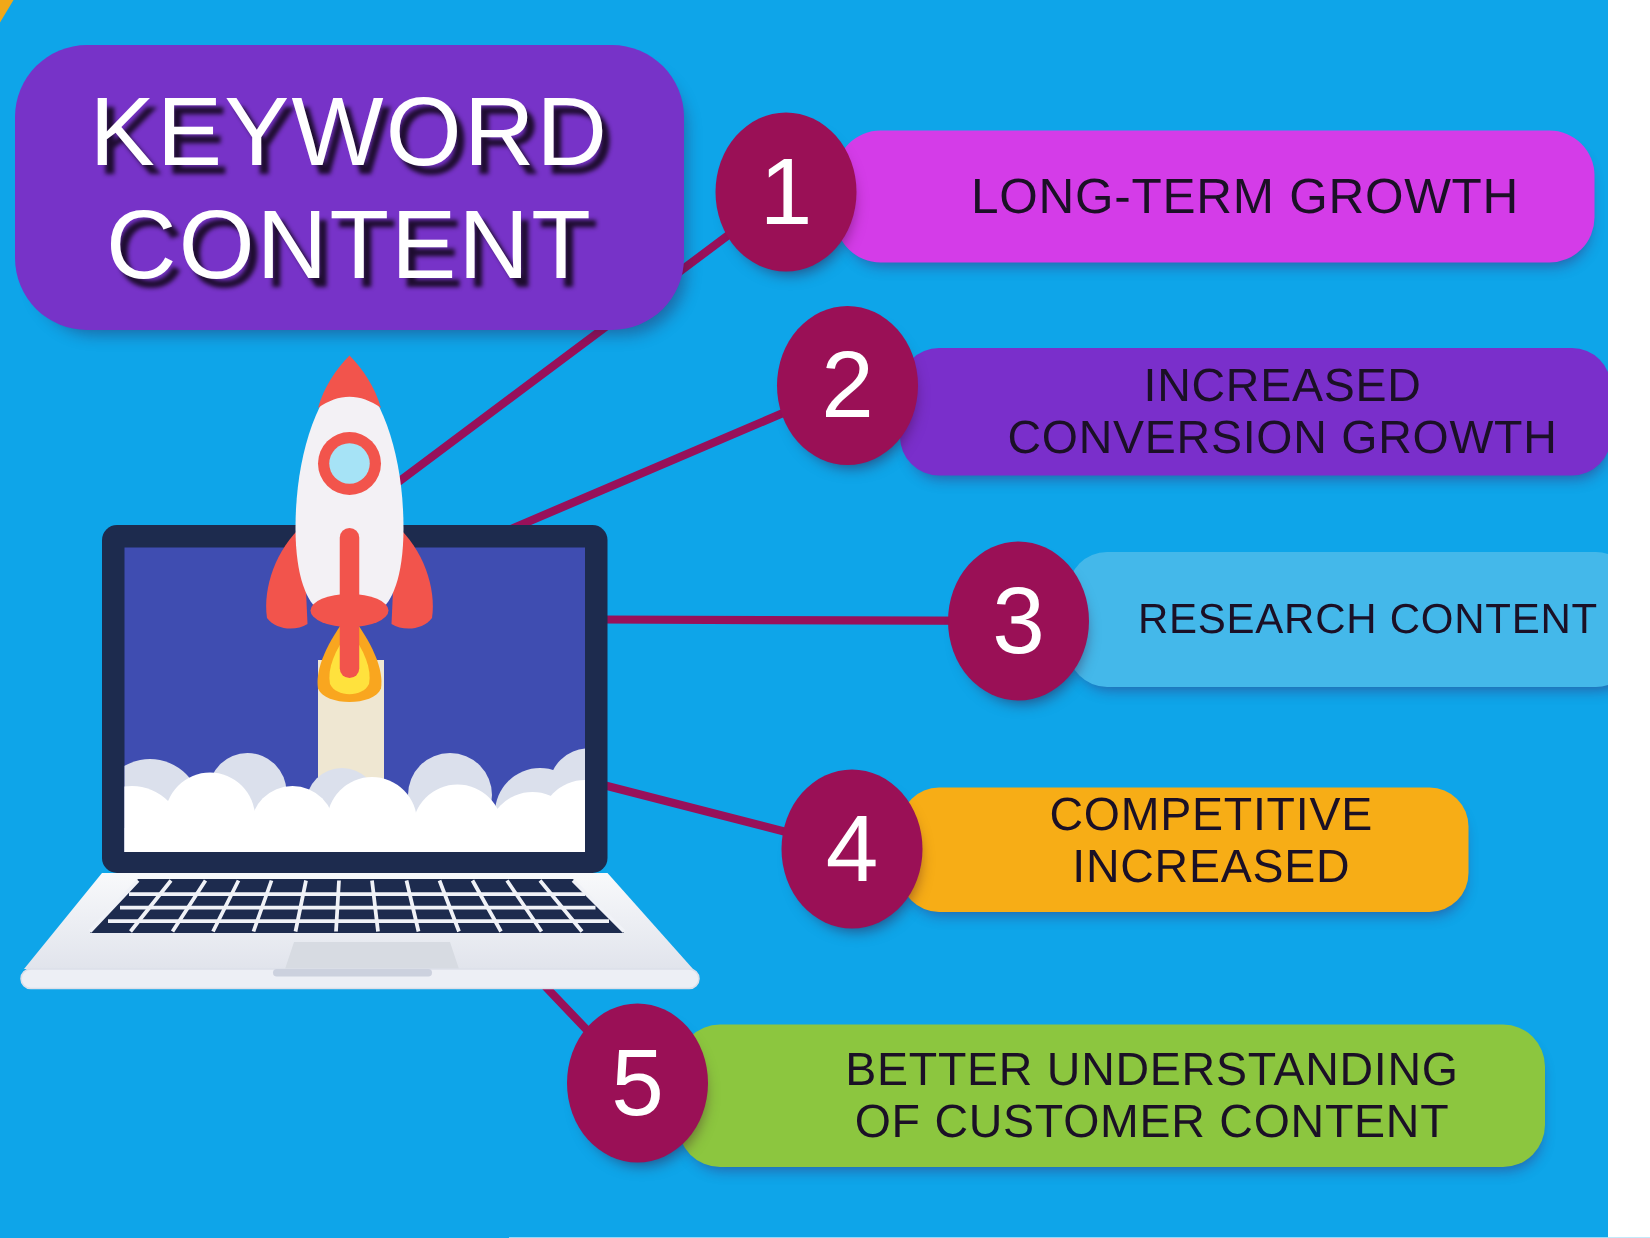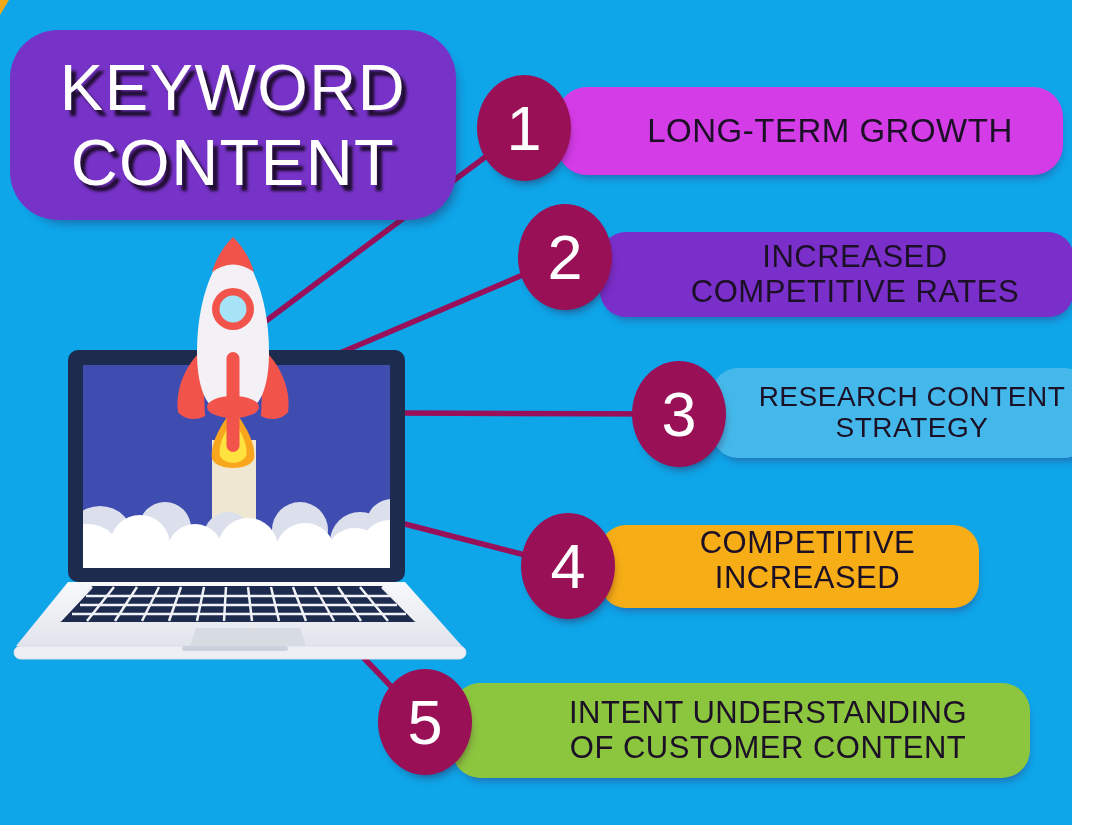--- a/index.html
+++ b/index.html
@@ -124,32 +124,31 @@
     <span>KEYWORD</span>
     <span>CONTENT</span>
   </div>
 
   <div class="bar bar1" style="background: rgb(212, 60, 232);">
     <span class="bline">LONG-TERM GROWTH</span>
     <span class="bline"></span>
   </div>
   <div class="bar bar2" style="background: rgb(122, 47, 203); margin-top: 19px;">
     <span class="bline">INCREASED</span>
-    <span class="bline">COMPETITIVE RATES</span>
+    <span class="bline">CONVERSION GROWTH</span>
   </div>
   <div class="bar bar3" style="background: rgb(68, 184, 234);">
     <span class="bline">RESEARCH CONTENT</span>
-    <span class="bline">STRATEGY</span>
   </div>
   <div class="bar bar4" style="background: rgb(247, 173, 22);">
     <span class="bline">COMPETITIVE</span>
     <span class="bline">INCREASED</span>
   </div>
   <div class="bar bar5" style="background: rgb(140, 198, 63);">
-    <span class="bline">INTENT UNDERSTANDING</span>
+    <span class="bline">BETTER UNDERSTANDING</span>
     <span class="bline">OF CUSTOMER CONTENT</span>
   </div>
 
   <div class="numcircle c1" style="background: rgb(154, 16, 86);">
     <span>1</span>
   </div>
   <div class="numcircle c2" style="background: rgb(154, 16, 86);">
     <span>2</span>
   </div>
   <div class="numcircle c3" style="background: rgb(154, 16, 86);">

